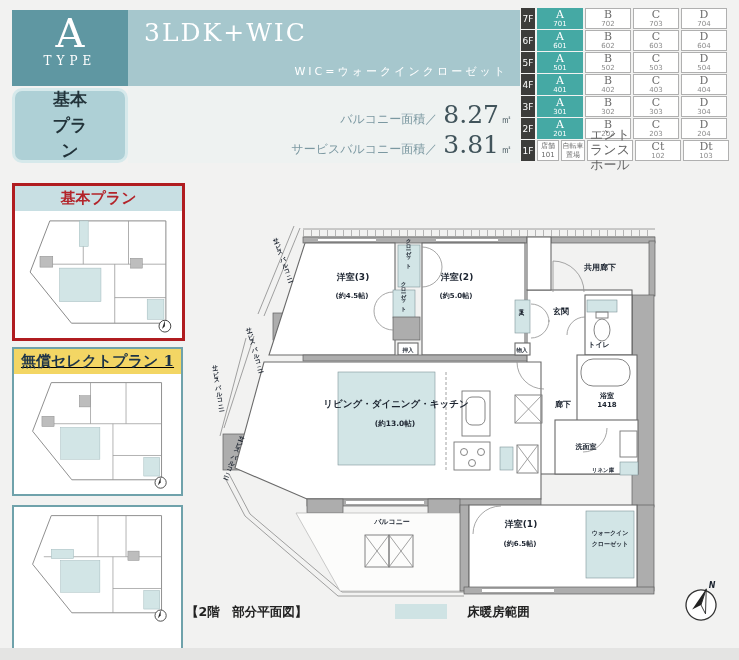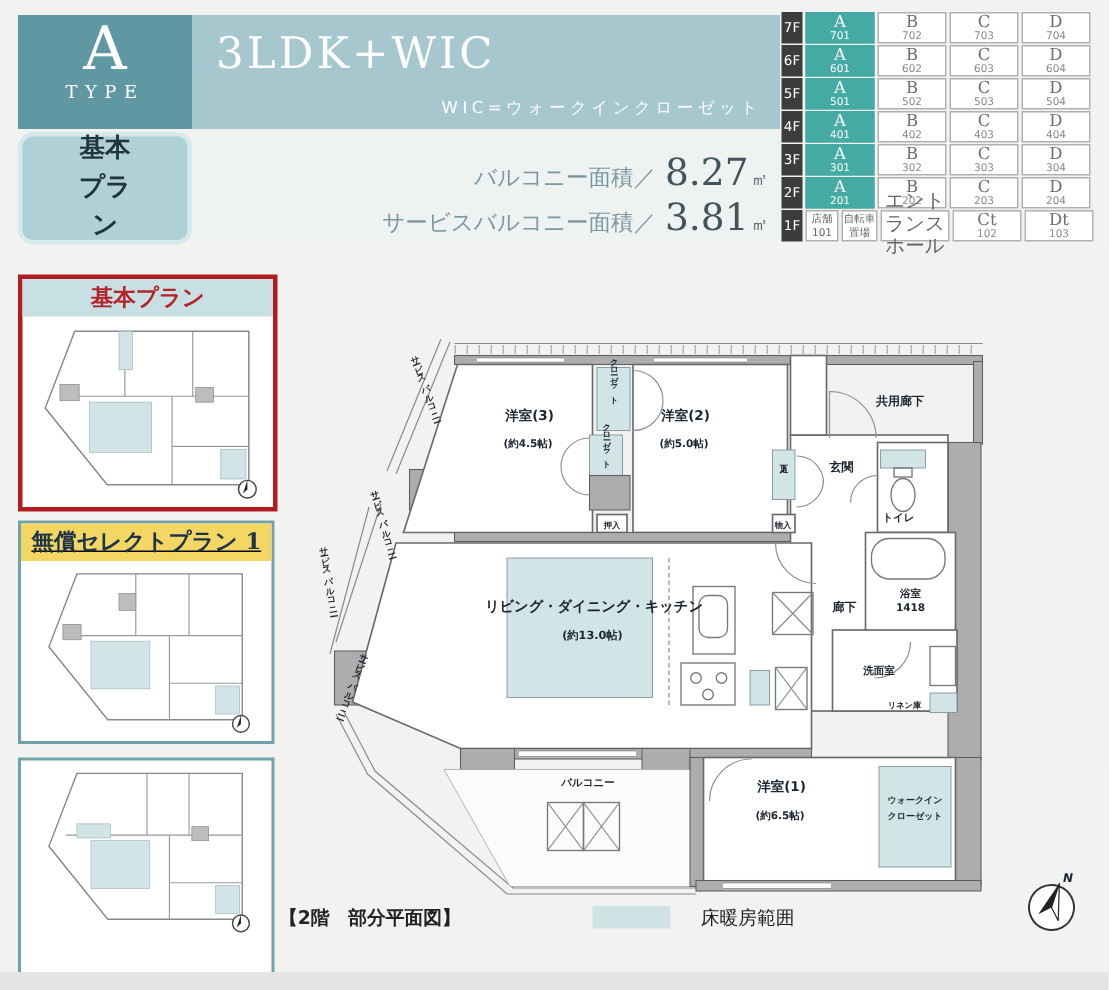--- a/index.html
+++ b/index.html
@@ -11,29 +11,29 @@
             text-align:center;font-family:"DejaVu Serif","Liberation Serif",serif;}
   .type-letter{font-size:40px;line-height:46px;display:block;}
   .type-word{font-size:12px;letter-spacing:5px;display:block;margin-top:-2px;}
   .plan-badge{left:12px;top:88px;width:110px;height:69px;background:#aed0d6;border:3px solid #d6e9eb;
               border-radius:10px;display:flex;align-items:center;justify-content:center;text-align:center;
               font-family:"DejaVu Serif","Liberation Serif",serif;font-weight:700;
               font-size:17px;line-height:1.5;color:#22333a;}
   .plan-badge span{display:block;width:40px;}
   .title-banner{left:128px;top:10px;width:392px;height:76px;background:#a6c7cd;color:#fff;}
   .layout-title{position:absolute;left:16px;top:8px;font-family:"DejaVu Serif","Liberation Serif",serif;
-                font-size:29px;letter-spacing:2px;}
+                font-size:25px;letter-spacing:2px;}
   .wic-note{position:absolute;right:12px;bottom:7px;font-size:11px;letter-spacing:3px;}
   .info-area{left:128px;top:86px;width:392px;height:77px;background:#eef2f1;color:#41545b;}
   .area-main{position:absolute;left:14px;top:10px;}
   .alabel{font-size:12px;color:#7b98a1;margin-right:4px;}
   .avalue{font-family:"DejaVu Serif","Liberation Serif",serif;font-size:29px;}
   .aunit{font-size:13px;margin-left:2px;}
   .sub-line{position:absolute;right:8px;white-space:nowrap;}
-  .sub-line .slabel{font-size:15px;color:#7b98a1;margin-right:6px;}
+  .sub-line .slabel{font-size:12px;color:#7b98a1;margin-right:6px;}
   .sub-line .sval{font-family:"DejaVu Serif","Liberation Serif",serif;font-size:25px;}
   .sub-line .sunit{font-size:11px;margin-left:2px;}
   .bal-line{top:14px;} .sbal-line{top:44px;}
   
   .floor-table{left:521px;top:8px;width:212px;}
   .trow{display:flex;gap:2px;margin-bottom:1px;height:21px;}
   .fcell{width:14px;background:#3c3c3a;color:#fff;font-size:9px;display:flex;
          align-items:center;justify-content:center;}
   .ucell{width:44px;border:1px solid #b0b0b0;background:#fff;display:flex;flex-direction:column;
          align-items:center;justify-content:center;line-height:1;}
@@ -69,21 +69,21 @@
   .door{stroke:#8f8f8f;stroke-width:.8;fill:none;}
   .wline{stroke:#666;stroke-width:.6;}
   .t{font-family:"DejaVu Sans","Liberation Sans",sans-serif;fill:#1c2430;font-weight:700;text-anchor:middle;}
   .t95{font-size:9.5px;} .t9{font-size:9px;} .t8{font-size:8px;} .t75{font-size:7.5px;}
   .t7{font-size:7px;} .t6{font-size:6px;} .t55{font-size:5.5px;}
   .vert{writing-mode:vertical-rl;}
   
   .legend{left:186px;top:604px;display:flex;align-items:flex-start;color:#222;}
   .legend-caption{font-size:12.5px;font-weight:700;}
   .legend-swatch{width:52px;height:15px;background:#cfe3e4;margin-left:88px;}
-  .legend-label{font-size:12.5px;font-weight:400;margin-left:20px;}
+  .legend-label{font-size:12.5px;font-weight:700;margin-left:20px;}
   .footer-strip{left:0;top:648px;width:739px;height:12px;background:#e4e4e3;}
 </style>
 </head>
 <body>
 
 <div id="app">
 
   <div class="abs type-box">
     <span class="type-letter">A</span>
     <span class="type-word">TYPE</span>

